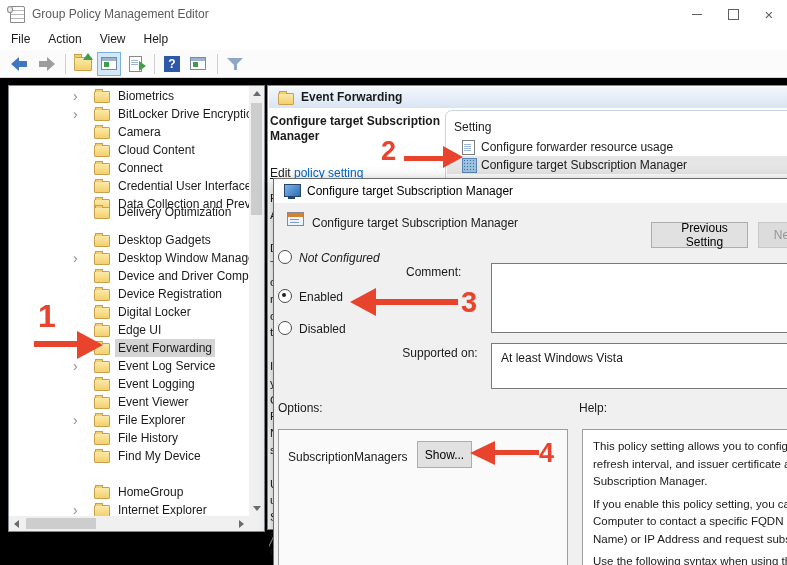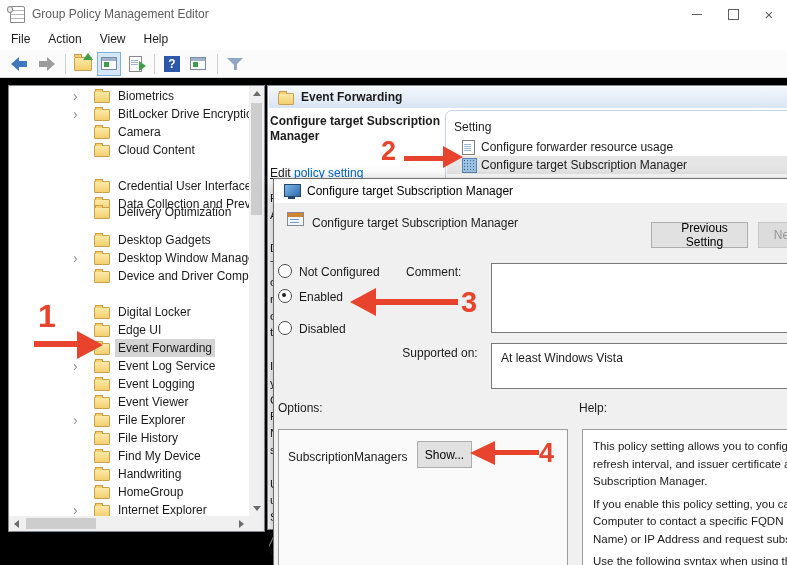--- a/index.html
+++ b/index.html
@@ -187,20 +187,25 @@
         <div class="tree-row" style="top: 37px;">
           <span class="chev"></span>
           <span class="folder-icon"></span>
           <span class="tlabel">Camera</span>
         </div>
         <div class="tree-row" style="top: 55px;">
           <span class="chev"></span>
           <span class="folder-icon"></span>
           <span class="tlabel">Cloud Content</span>
         </div>
+        <div class="tree-row" style="top: 73px;">
+          <span class="chev"></span>
+          <span class="folder-icon"></span>
+          <span class="tlabel">Connect</span>
+        </div>
         <div class="tree-row" style="top: 91px;">
           <span class="chev"></span>
           <span class="folder-icon"></span>
           <span class="tlabel">Credential User Interface</span>
         </div>
         <div class="tree-row" style="top: 109px;">
           <span class="chev"></span>
           <span class="folder-icon"></span>
           <span class="tlabel">Data Collection and Preview Builds</span>
         </div>
@@ -217,20 +222,25 @@
         <div class="tree-row" style="top: 163px;">
           <span class="chev">›</span>
           <span class="folder-icon"></span>
           <span class="tlabel">Desktop Window Manager</span>
         </div>
         <div class="tree-row" style="top: 181px;">
           <span class="chev"></span>
           <span class="folder-icon"></span>
           <span class="tlabel">Device and Driver Compatibility</span>
         </div>
+        <div class="tree-row" style="top: 199px;">
+          <span class="chev"></span>
+          <span class="folder-icon"></span>
+          <span class="tlabel">Device Registration</span>
+        </div>
         <div class="tree-row" style="top: 217px;">
           <span class="chev"></span>
           <span class="folder-icon"></span>
           <span class="tlabel">Digital Locker</span>
         </div>
         <div class="tree-row" style="top: 235px;">
           <span class="chev"></span>
           <span class="folder-icon"></span>
           <span class="tlabel">Edge UI</span>
         </div>
@@ -261,25 +271,20 @@
         </div>
         <div class="tree-row" style="top: 343px;">
           <span class="chev"></span>
           <span class="folder-icon"></span>
           <span class="tlabel">File History</span>
         </div>
         <div class="tree-row" style="top: 361px;">
           <span class="chev"></span>
           <span class="folder-icon"></span>
           <span class="tlabel">Find My Device</span>
-        </div>
-        <div class="tree-row" style="top: 379px;">
-          <span class="chev"></span>
-          <span class="folder-icon"></span>
-          <span class="tlabel">Handwriting</span>
         </div>
         <div class="tree-row" style="top: 397px;">
           <span class="chev"></span>
           <span class="folder-icon"></span>
           <span class="tlabel">HomeGroup</span>
         </div>
         <div class="tree-row" style="top: 415px;">
           <span class="chev">›</span>
           <span class="folder-icon"></span>
           <span class="tlabel">Internet Explorer</span>
@@ -363,21 +368,21 @@
     <div class="dlg-titlebar">
       <span class="monitor-icon"></span>
       <span class="dlg-title">Configure target Subscription Manager</span>
     </div>
     <span class="admx-icon"></span>
     <span class="dlg-setting-name">Configure target Subscription Manager</span>
     <button class="btn" style="left:377px;top:43px;width:97px;height:26px;padding-left:16px;">Previous Setting</button>
     <button class="btn disabled" style="left:484px;top:43px;width:97px;height:26px;">Next Setting</button>
 
     <div>
-        <div class="radio-row" style="top: 85px;"><span class="radio"></span><span class="radio-label">Not Configured</span></div>
+        <div class="radio-row" style="top: 71px; font-style: italic;"><span class="radio"></span><span class="radio-label">Not Configured</span></div>
         <div class="radio-row" style="top: 110px;"><span class="radio sel"></span><span class="radio-label">Enabled</span></div>
         <div class="radio-row" style="top: 142px;"><span class="radio"></span><span class="radio-label">Disabled</span></div>
       </div>
 
     <span class="fld-label" style="left:132px;top:86px;">Comment:</span>
     <textarea class="comment-box" style=""></textarea>
     <span class="fld-label" style="left:120px;top:167px;width:92px;text-align:center;">Supported on:</span>
     <div class="supported-box">
       <span>At least Windows Vista</span>
     </div>

